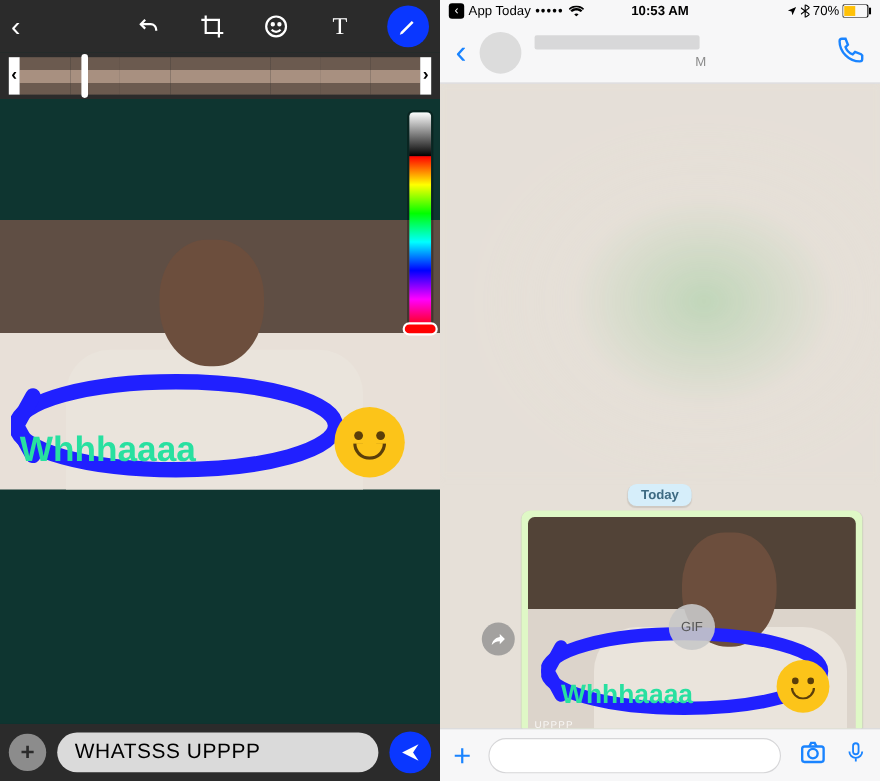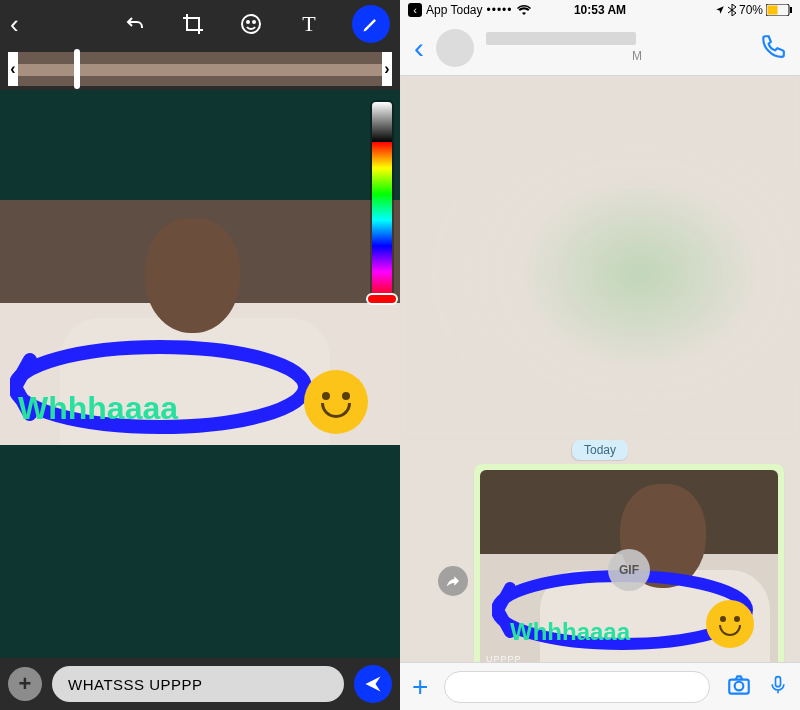--- a/index.html
+++ b/index.html
@@ -34,52 +34,52 @@
     .photo .scribble { position: absolute; top: 140px; left: 10px; width: 330px; height: 95px; }
     .photo .whhh { position: absolute; top: 190px; left: 18px; font-size: 32px; font-weight: 600; color: #28e0a0; }
 
     .color-picker { position: absolute; right: 6px; top: 10px; width: 24px; height: 200px; border-radius: 6px; display: flex; flex-direction: column; overflow: hidden; border: 2px solid rgba(0,0,0,.3); }
     .cp-bw { height: 40px; background: linear-gradient(#fff, #000); }
     .cp-hue { flex:1; background: linear-gradient(#f00,#ff0,#0f0,#0ff,#00f,#f0f,#f00); }
     .cp-handle { position:absolute; right:2px; top:203px; width:32px; height:12px; border:2px solid #fff; border-radius:6px; background:#f00; }
 
     .caption-bar { background: #2b2b2b; height: 52px; display: flex; align-items: center; padding: 6px 8px; gap: 10px; }
     .add-btn { width: 34px; height: 34px; border-radius:50%; background:#8c8c8c; color:#2b2b2b; display:flex; align-items:center; justify-content:center; font-size:22px; font-weight:bold; }
-    .caption-input { flex:1; height: 36px; border-radius: 18px; background:#dadada; color:#000; padding: 0 16px; display:flex; align-items:center; font-size:15px; letter-spacing:.5px; }
+    .caption-input { flex:1; height: 36px; border-radius: 18px; background:#dadada; color:#000; padding: 0 16px; display:flex; align-items:center; font-size:19px; letter-spacing:.5px; }
     .send-btn { width:38px; height:38px; border-radius:50%; background:#0a37ff; display:flex; align-items:center; justify-content:center; }
 
     
     .status-bar { height: 20px; background: #f7f7f8; display:flex; align-items:center; font-size:12px; padding:0 8px; color:#000; }
     .status-bar .appicon { width:14px; height:14px; background:#000; color:#fff; display:flex; align-items:center; justify-content:center; border-radius:3px; font-size:11px; margin-right:4px; }
     .dots { letter-spacing:1px; margin-left:4px; }
     .sb-sp { flex:1; }
     .status-center { position:absolute; left:50%; transform:translateX(-50%); font-weight:600; }
 
     .chat-header { height: 56px; background:#f7f7f8; border-bottom:1px solid #d6d6d8; display:flex; align-items:center; padding:0 14px; gap:12px; }
     .back { color:#1a84ff; font-size:30px; }
     .avatar { width:38px; height:38px; border-radius:50%; background:#dcdcdc; }
     .contact { flex:1; }
     .contact-name { height:13px; background:rgba(170,170,170,.4); width:150px; border-radius:2px; margin-bottom:4px; }
     .contact-sub { font-size:12px; color:#8b8b8b; margin-left:146px; }
     .call { color:#1a84ff; }
 
     .chat-body { flex:1; position:relative; overflow:hidden; }
     .blur-area { position:absolute; top:0; left:0; right:0; height:360px; background: radial-gradient(ellipse 200px 160px at 60% 55%, rgba(137,199,140,.4), rgba(230,224,216,.2) 60%, rgba(230,224,216,.05)); filter: blur(4px); }
 
-    .day-chip { position:absolute; top:364px; left:50%; transform:translateX(-50%); background:#d6eefa; color:#3d6a82; padding:3px 12px; border-radius:8px; font-size:12px; box-shadow:0 1px 1px rgba(0,0,0,.1); }
+    .day-chip { position:absolute; top:364px; left:50%; transform:translateX(-50%); background:#d6eefa; color:#3d6a82; padding:3px 12px; border-radius:8px; font-size:12px; box-shadow:0 1px 1px rgba(0,0,0,.1);font-weight:bold; }
 
     .bubble { position:absolute; top:388px; left:74px; right:16px; background:#dff8c6; border-radius:8px; padding:6px; box-shadow:0 1px 1px rgba(0,0,0,.15); }
     .bubble-img { width:100%; height:200px; border-radius:6px; background: linear-gradient(180deg, #524337 0 42%, #dcd4cb 42% 100%); position:relative; overflow:hidden; }
     .bubble-img .head { top:14px; left:140px; width:86px; height:104px; }
     .bubble-img .shirt { top:100px; left:60px; width:230px; height:140px; }
     .bubble-img .whhh { position:absolute; top:148px; left:30px; font-size:24px; font-weight:600; color:#28e0a0; }
     .bubble-img .emoji { top:130px; right:24px; width:48px; height:48px; }
     .bubble-img .emoji .eye { width:6px; height:6px; top:16px; } .bubble-img .emoji .eye.l{left:14px;} .bubble-img .emoji .eye.r{right:14px;} .bubble-img .emoji .smile{width:22px;height:11px;bottom:12px;left:13px;border-width:2px;}
     .scribble2 { position:absolute; top:100px; left:12px; width:280px; height:80px; }
-    .gif-badge { position:absolute; top:50%; left:50%; transform:translate(-50%,-50%); width:42px; height:42px; border-radius:50%; background:rgba(200,200,200,.9); color:#555; display:flex; align-items:center; justify-content:center; font-size:12px; font-weight:700; }
+    .gif-badge { position:absolute; top:50%; left:50%; transform:translate(-50%,-50%); width:42px; height:42px; border-radius:50%; background:rgba(200,200,200,.9); color:#555; display:flex; align-items:center; justify-content:center; font-size:12px; font-weight:400; }
     .giphy { position:absolute; bottom:6px; left:6px; font-size:9px; color:rgba(255,255,255,.8); letter-spacing:1px; }
 
     .fwd { position:absolute; top:490px; left:38px; width:30px; height:30px; border-radius:50%; background:rgba(140,140,140,.75); display:flex; align-items:center; justify-content:center; color:#fff; }
 
     .input-bar { height:48px; background:#f7f7f8; border-top:1px solid #d6d6d8; display:flex; align-items:center; padding:0 12px; gap:16px; }
     .plus { color:#1a84ff; font-size:28px; font-weight:300; }
     .msgfield { flex:1; height:32px; border:1px solid #d6d6d8; border-radius:16px; background:#fff; }
     .cam, .mic { color:#1a84ff; }
   </style>
 </head>

